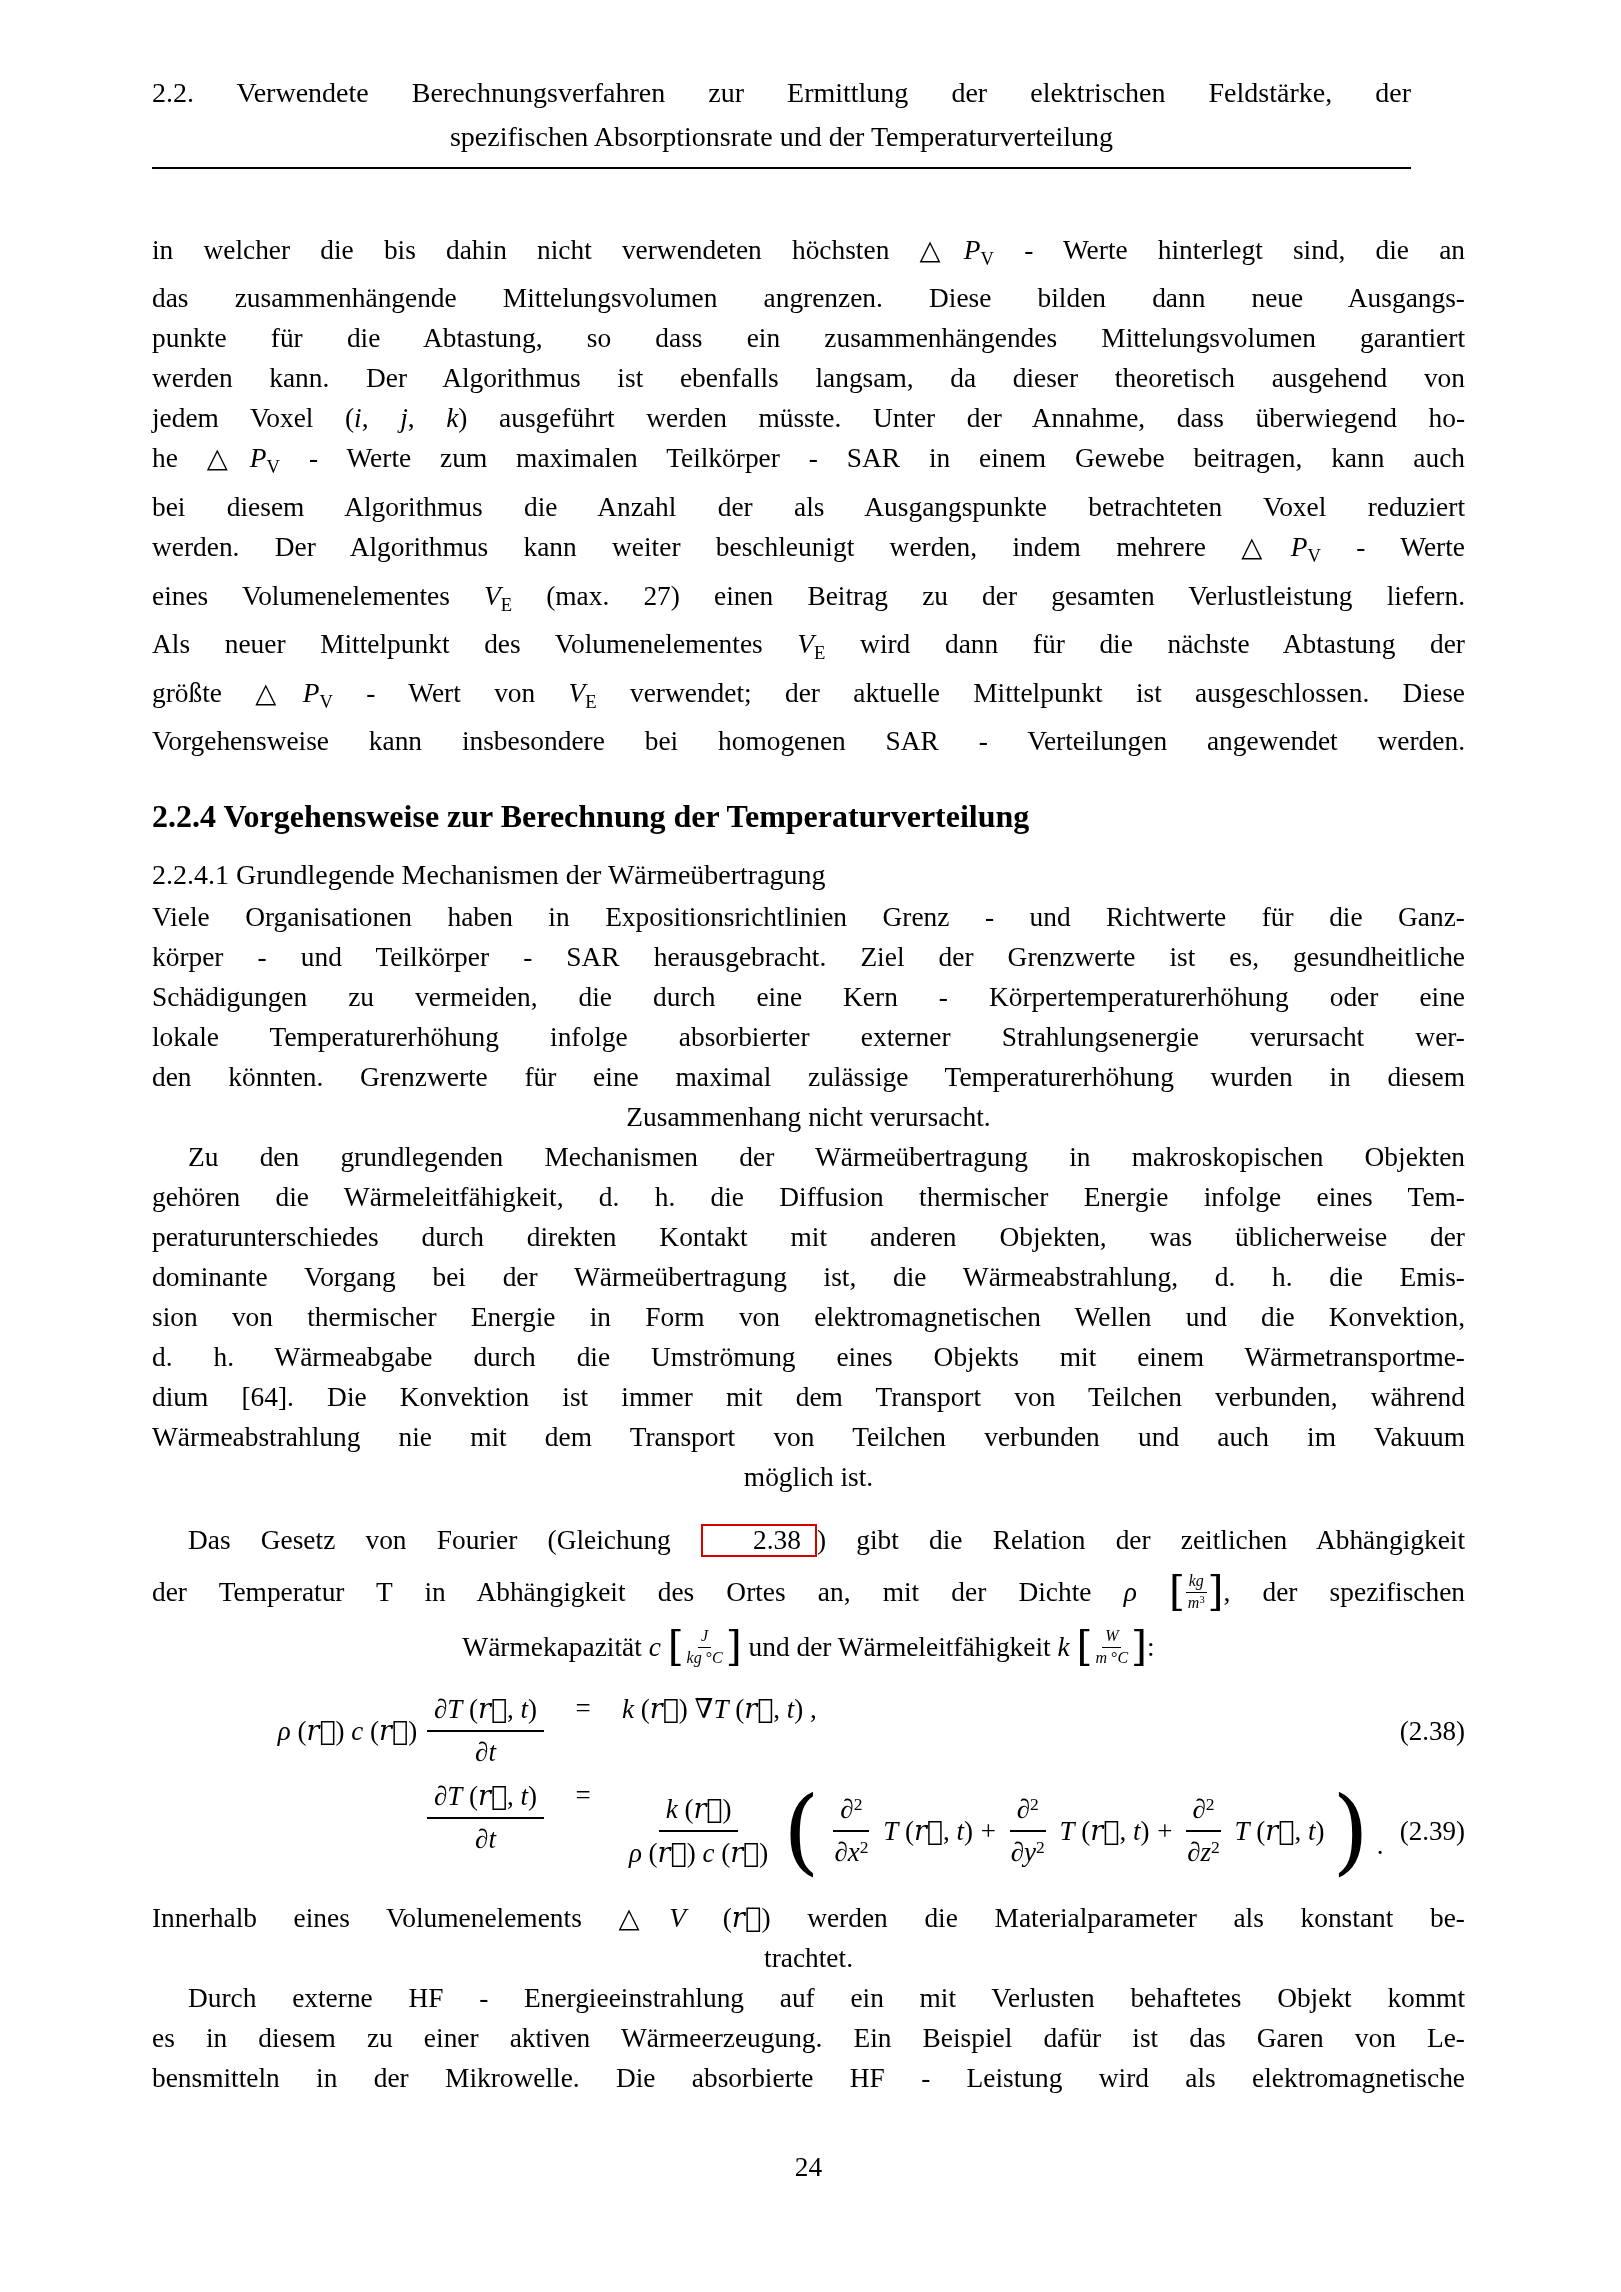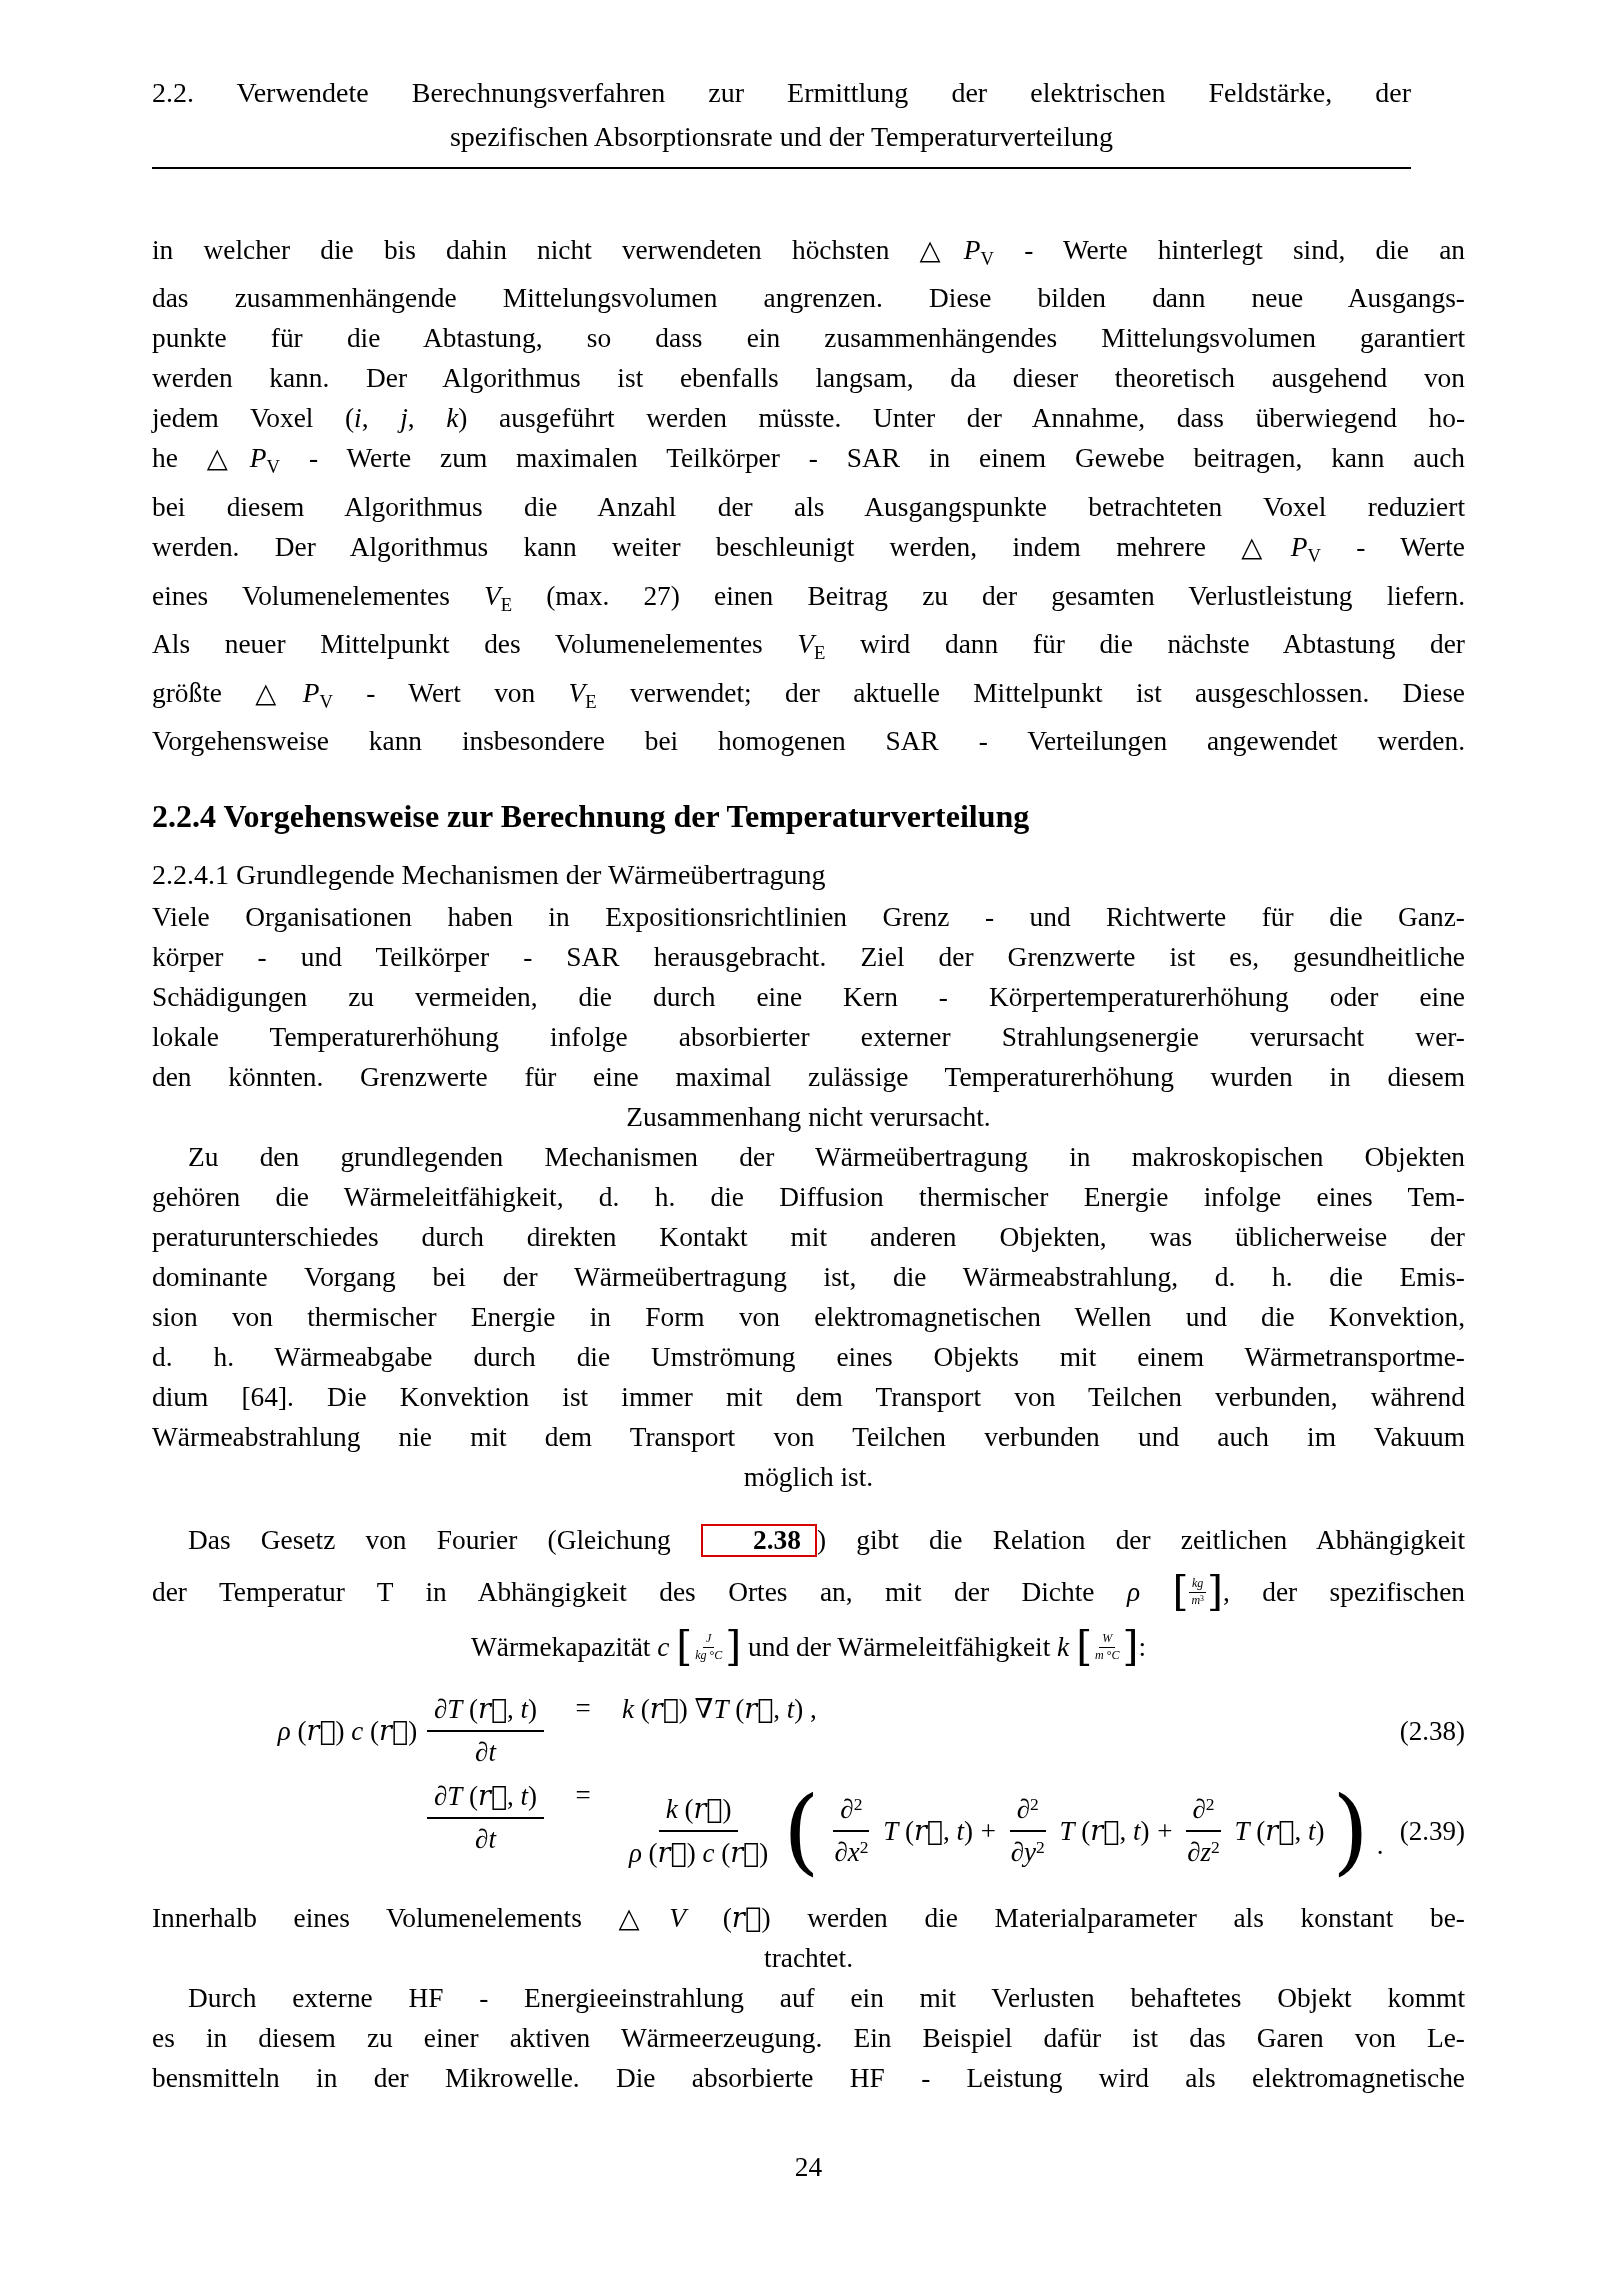--- a/index.html
+++ b/index.html
@@ -28,28 +28,28 @@
 
   i, .it { font-style:italic; }
   sub { font-size:0.68em; vertical-align:-0.3em; }
   sup { font-size:0.65em; vertical-align:0.45em; }
   .dv { font-family:"DejaVu Serif",serif; }
 
   
   .ibr { font-size:41px; vertical-align:middle; position:relative; top:-2.9px;
          font-family:"DejaVu Serif",serif; font-weight:normal; }
   .iu  { display:inline-flex; flex-direction:column; align-items:center;
-         font-size:12px; line-height:1.15; vertical-align:middle;
+         font-size:16px; line-height:1.15; vertical-align:middle;
          position:relative; top:-2.9px; }
   .iu .fn { border-bottom:1.5px solid #000; padding:0 2.9px 1px; }
   .iu .fd { padding:1px 2.9px 0; }
 
   
   .refbox { display:inline-block; border:2.5px solid #d60000; padding:0 14px;
-            line-height:1.05;font-weight:bold; }
+            line-height:1.05; }
 
   
   .eqblock { font-size:27px; }
   .eqrow { position:relative; display:flex; align-items:flex-start; width:100%; }
   .eqrow.r1 { margin-top:17.6px; }
   .eqrow.r2 { margin-top:11.8px; }
   .eqlhs { width:392px; flex:none; display:flex; justify-content:flex-end;
            align-items:center; gap:9.8px; }
   .eqeq  { width:78px; flex:none; text-align:center; }
   .eqrhs { display:flex; align-items:center; gap:7.8px; }

